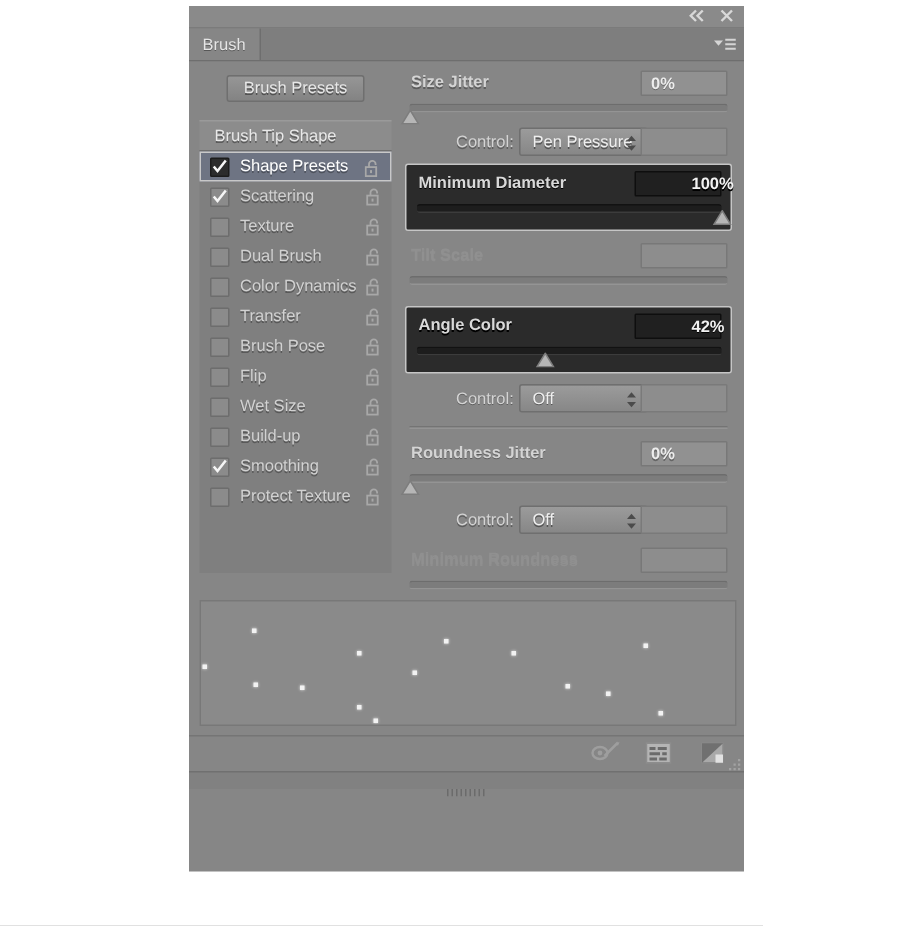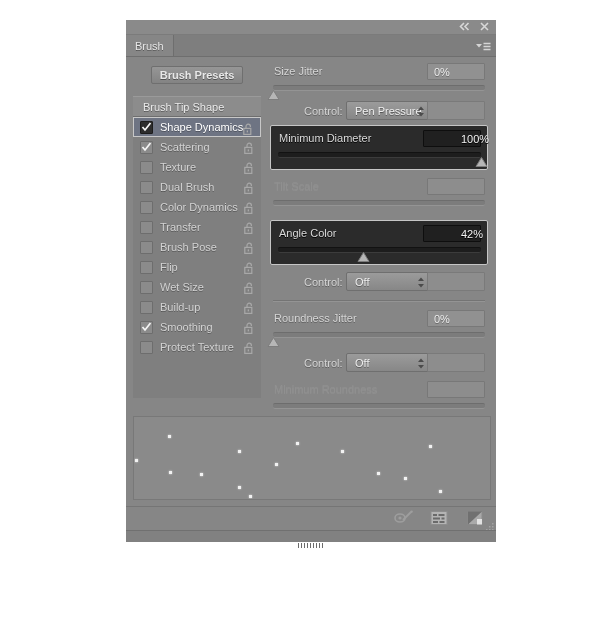--- a/index.html
+++ b/index.html
@@ -9,23 +9,23 @@
     width: 600px;
     height: 617px;
     overflow: hidden;
     font-family: "Liberation Sans", sans-serif;
   }
 
   
   #panel {
     position: absolute;
     left: 126px;
-    top: 20px;
+    top: 4px;
     width: 370px;
-    height: 485px;
+    height: 577px;
     background: #868686;
     box-sizing: border-box;
   }
 
   .titlebar {
     position: relative;
     height: 14px;
     background: #8a8a8a;
     border-bottom: 1px solid #7b7b7b;
   }
@@ -97,21 +97,20 @@
     width: 92px;
     height: 18px;
     background: linear-gradient(#969696, #838383);
     border: 1px solid #6f6f6f;
     border-radius: 2px;
     color: #e8e8e8;
     font-size: 11px;
     font-family: "Liberation Sans", sans-serif;
     text-shadow: 0 1px 0 rgba(0,0,0,.4);
     cursor: pointer;
-    font-weight: bold;
   }
   .tip-header {
     margin-top: 12px;
     height: 19px;
     background: #8c8c8c;
     border-top: 1px solid #9a9a9a;
     display: flex;
     align-items: center;
     padding-left: 10px;
     font-size: 11px;
@@ -174,20 +173,21 @@
     position: absolute;
     left: 140px;
     right: 5px;
     top: 4px;
     bottom: 4px;
   }
 
   .ctl-row {
     position: relative;
     height: 22px;
+    font-weight: bold;
   }
   .ctl-label {
     position: absolute;
     left: 8px;
     top: 4px;
     font-size: 11px;
     color: #d4d4d4;
     text-shadow: 0 1px 0 rgba(0,0,0,.3);
     white-space: nowrap;
   }
@@ -423,21 +423,21 @@
     <div class="left-col">
       <button class="presets-btn">Brush Presets</button>
       <div class="tip-header">Brush Tip Shape</div>
       <div class="opt-list" id="opt-list">
           <div class="opt-row selected">
             <span class="cbx">
               <svg width="11" height="12" viewBox="0 0 11 12">
                 <path d="M1.5 6 L4 9 L9.5 2" fill="none" stroke="#f5f5f5" stroke-width="1.7"></path>
               </svg>
             </span>
-            <span class="opt-label">Shape Dynamics</span>
+            <span class="opt-label">Shape Presets</span>
             <span class="lock"><svg width="11" height="13" viewBox="0 0 11 13">
                 <path d="M3 5.5 V3.4 A2.2 2.2 0 0 1 7.4 3.4 V4" fill="none" stroke="#a8a8a8" stroke-width="1.2"></path>
                 <rect x="0.8" y="5.4" width="7" height="6" fill="none" stroke="#a8a8a8" stroke-width="1.2"></rect>
                 <rect x="3.7" y="7.4" width="1.3" height="2" fill="#a8a8a8"></rect>
               </svg></span>
           </div>
           <div class="opt-row">
             <span class="cbx">
               <svg width="11" height="12" viewBox="0 0 11 12">
                 <path d="M1.5 6 L4 9 L9.5 2" fill="none" stroke="#f5f5f5" stroke-width="1.7"></path>

